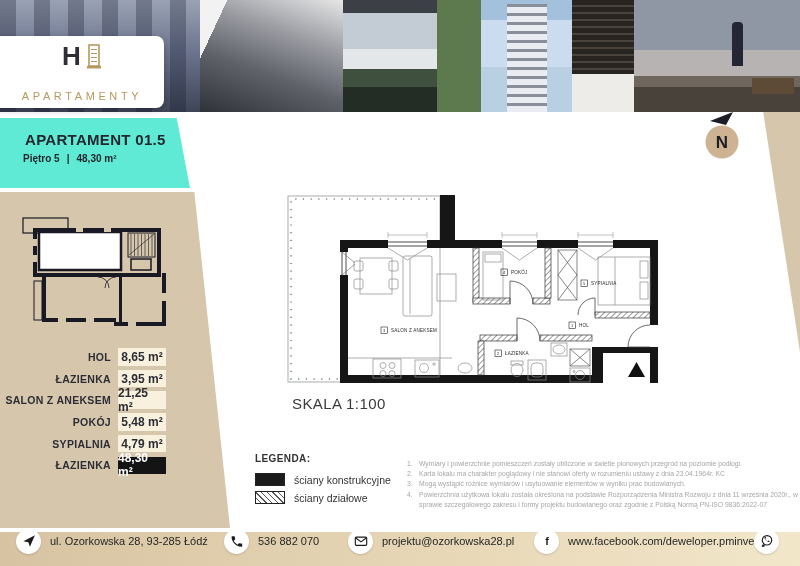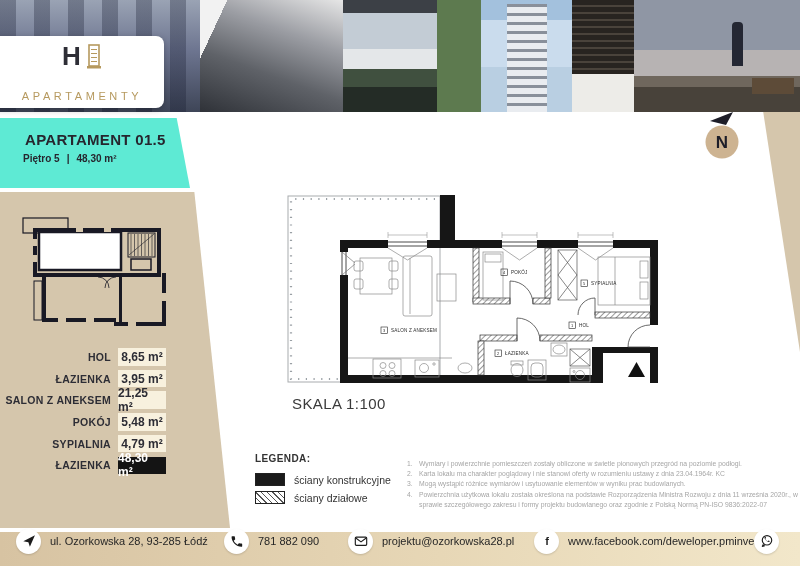--- a/index.html
+++ b/index.html
@@ -355,21 +355,21 @@
           </svg>
       </span>
       <span>ul. Ozorkowska 28, 93-285 Łódź</span>
     </div>
     <div class="fitem" style="left:224px;">
       <span class="fico">
         <svg width="13" height="13" viewBox="0 0 16 16">
             <path d="M4.6 7.2c1 2 2.7 3.7 4.7 4.7l1.6-1.6c.2-.2.5-.3.8-.2.8.3 1.7.4 2.5.4.5 0 .8.4.8.8v2.5c0 .5-.4.8-.8.8C7.6 14.6 1.9 8.9 1.9 2.3c0-.5.4-.8.8-.8h2.5c.5 0 .8.4.8.8 0 .9.1 1.7.4 2.5.1.3 0 .6-.2.8L4.6 7.2z" fill="#1c1c1c"></path>
           </svg>
       </span>
-      <span>781 882 090</span>
+      <span>536 882 070</span>
     </div>
     <div class="fitem" style="left:348px;">
       <span class="fico">
         <svg width="14" height="14" viewBox="0 0 16 16">
             <rect x="1.5" y="3.5" width="13" height="9.5" rx="1.2" fill="none" stroke="#1c1c1c" stroke-width="1.3"></rect>
             <path d="M2 4.5 L8 9 L14 4.5" fill="none" stroke="#1c1c1c" stroke-width="1.3"></path>
           </svg>
       </span>
       <span>projektu@ozorkowska28.pl</span>
     </div>

